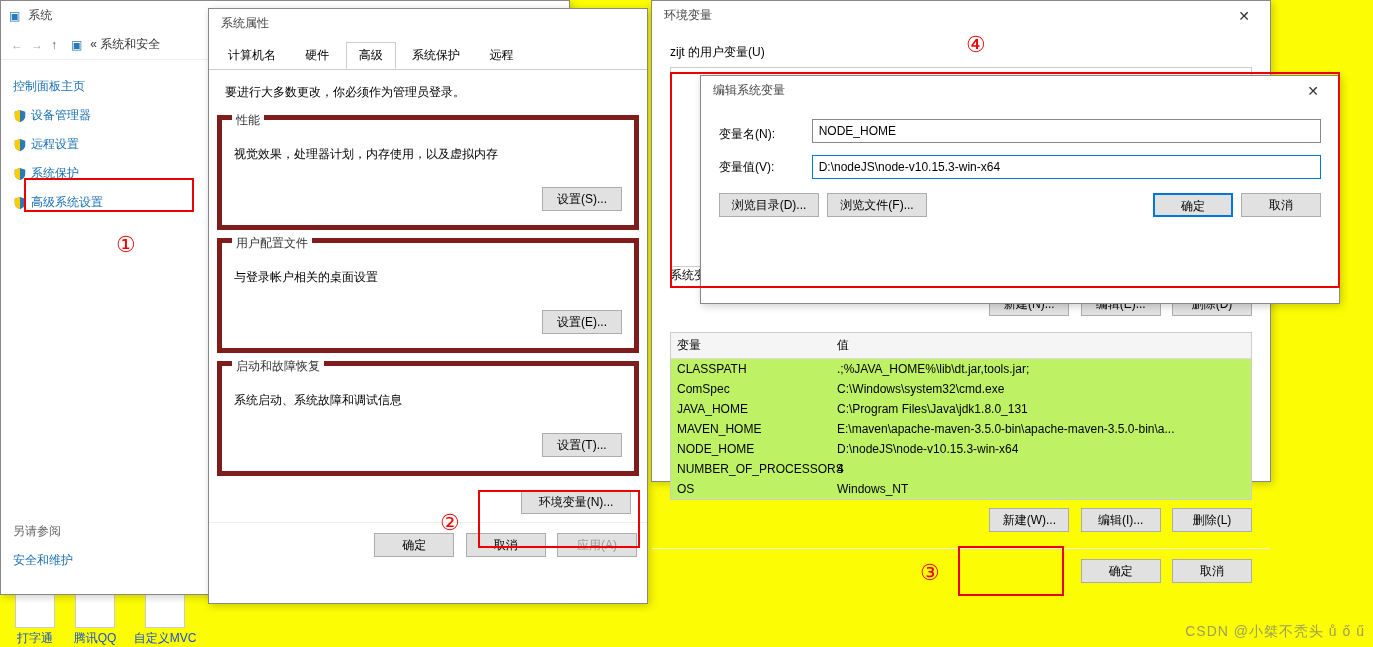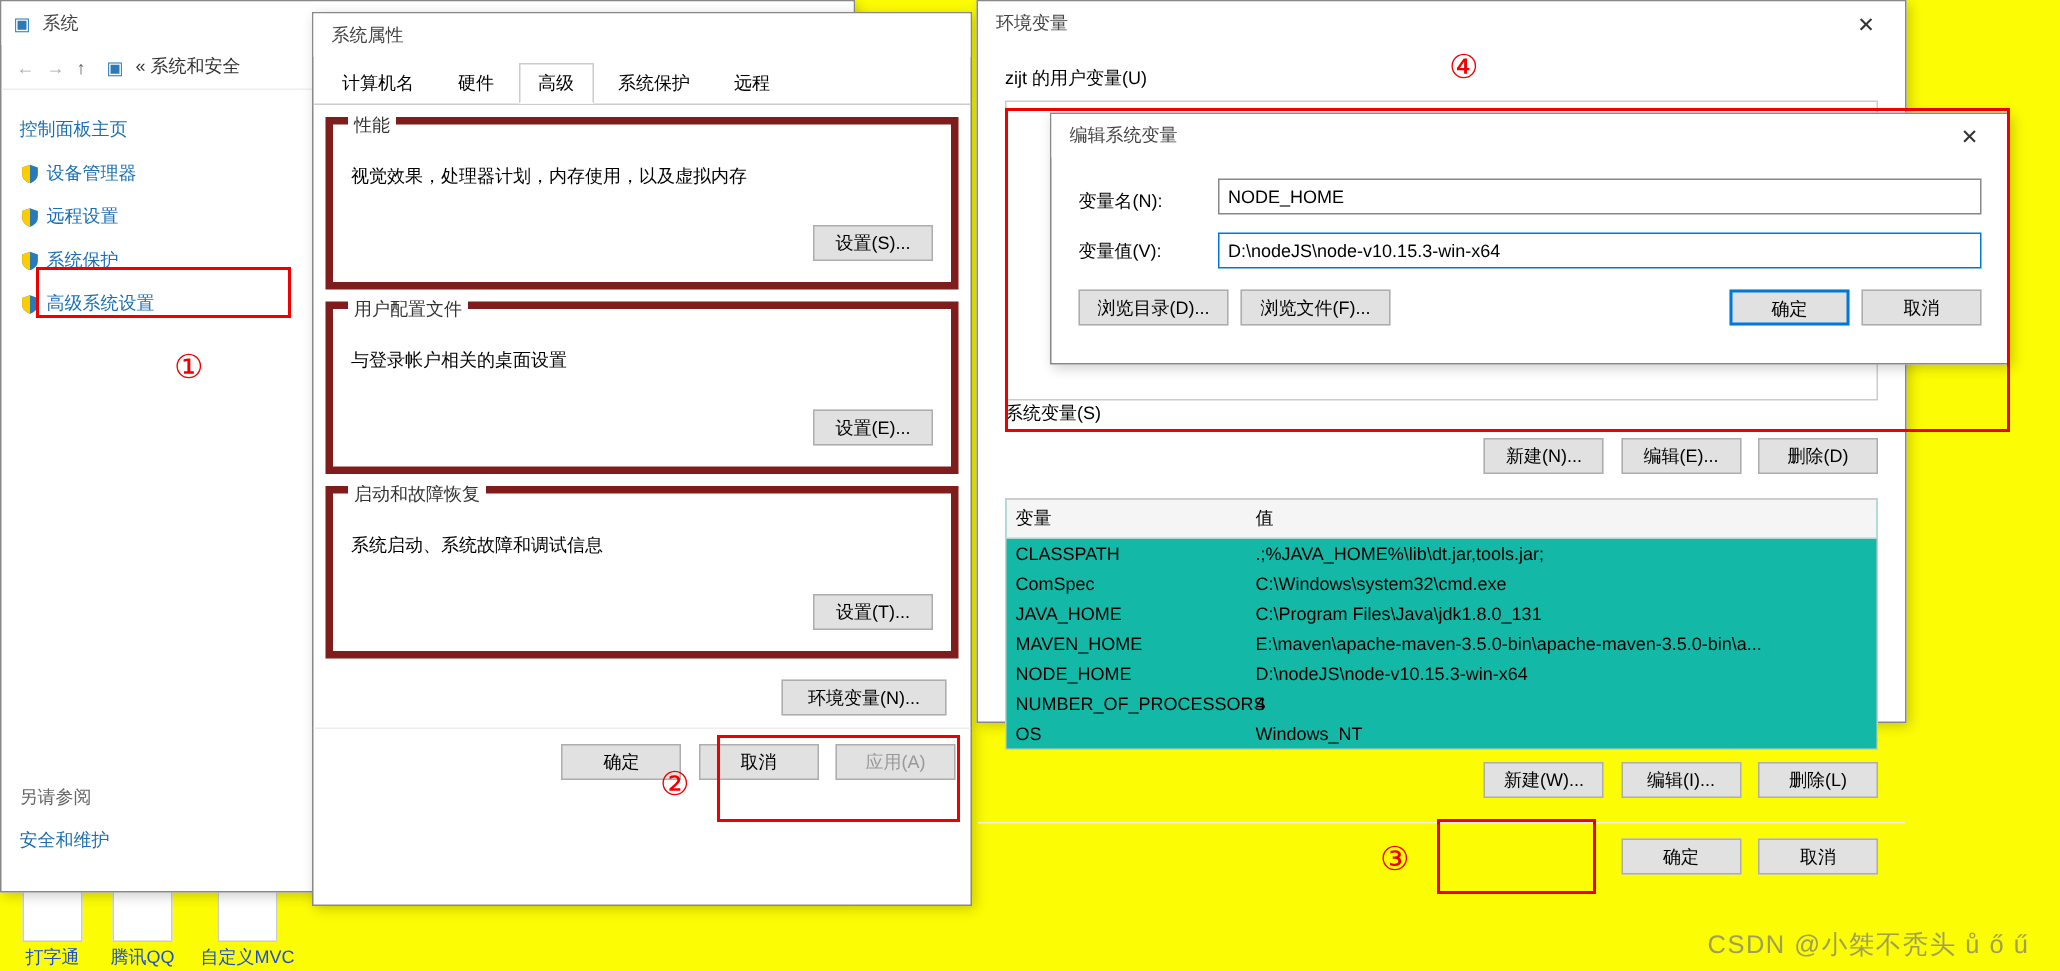--- a/index.html
+++ b/index.html
@@ -12,21 +12,21 @@
 .btn.primary { border: 2px solid #0078d7; }
 .input { border: 1px solid #888; height: 24px; padding: 2px 6px; width: 100%; }
 .input.focus { border: 1px solid #0078d7; }
 .group { border: 5px solid #7f1d1d; margin: 8px 8px; position: relative; padding: 26px 12px 14px 12px; }
 .group-title { position: absolute; top: -8px; left: 10px; background: #fff; padding: 0 4px; color: #333; }
 .shield { display:inline-block; width:14px; height:14px; vertical-align:middle; margin-right:4px; }
 .marker { position: absolute; color: #e00; font-family: serif; font-size: 22px; font-weight: normal; }
 .redbox { position: absolute; border: 2px solid #e00; pointer-events: none; }
 .desktop-icon { position:absolute; text-align:center; width:70px; color:#1d4ed8; }
 .desktop-icon .ic { width:40px; height:40px; margin:0 auto 2px; border:1px solid #ccc; background:#fff; }
-.watermark { position:absolute; right:20px; bottom:6px; color:rgba(120,120,120,.7); font-size:17px; letter-spacing:1px;margin-left:20px; }
+.watermark { position:absolute; right:8px; bottom:6px; color:rgba(120,120,120,.7); font-size:14px; letter-spacing:1px;margin-left:20px; }
 .tab { display:inline-block; padding:4px 12px; border:1px solid transparent; cursor:default; }
 .tab.active { border:1px solid #ccc; border-bottom:1px solid #fff; background:#fff; }
 .tabbar { border-bottom:1px solid #ccc; padding:4px 6px 0 6px; }
 .listhdr { background:#f5f5f5; border-bottom:1px solid #ddd; padding:4px 6px; display:flex; }
 .listrow { padding:3px 6px; display:flex; }
 .col1 { width:160px; }
 .col2 { flex:1; white-space:nowrap; overflow:hidden; text-overflow:ellipsis; }
 .side-link { display:block; padding:6px 12px; color:#1a6fb3; }
 </style>
 </head>
@@ -78,20 +78,21 @@
   <div class="titlebar">
       <span class="title">系统属性</span>
     </div>
   <div class="tabbar">
     <span class="tab">计算机名</span>
     <span class="tab">硬件</span>
     <span class="tab active">高级</span>
     <span class="tab">系统保护</span>
     <span class="tab">远程</span>
   </div>
+  <div style="padding:14px 16px 6px">要进行大多数更改，你必须作为管理员登录。</div>
   <div class="group">
     <span class="group-title">性能</span>
     <div>视觉效果，处理器计划，内存使用，以及虚拟内存</div>
     <div style="text-align:right;margin-top:24px"><span class="btn">设置(S)...</span></div>
   </div>
   <div class="group">
     <span class="group-title">用户配置文件</span>
     <div>与登录帐户相关的桌面设置</div>
     <div style="text-align:right;margin-top:24px"><span class="btn">设置(E)...</span></div>
   </div>
@@ -115,21 +116,21 @@
     </div>
   <div style="padding:14px 18px 0">
     <div>zijt 的用户变量(U)</div>
     <div style="height:200px;border:1px solid #ccc;margin-top:6px;background:#fff"></div>
     <div>系统变量(S)</div>
     <div style="text-align:right;margin:8px 0 16px">
       <span class="btn">新建(N)...</span>
       <span class="btn">编辑(E)...</span>
       <span class="btn">删除(D)</span>
     </div>
-    <div style="border:1px solid #ccc;margin-top:6px;background:#14b8a6">
+    <div style="border:1px solid #ccc;margin-top:6px;background:#bef264">
       <div class="listhdr">
           <span class="col1">变量</span>
           <span class="col2">值</span>
         </div>
       <div class="listrow">
           <span class="col1">CLASSPATH</span>
           <span class="col2">.;%JAVA_HOME%\lib\dt.jar,tools.jar;</span>
         </div>
       <div class="listrow">
           <span class="col1">ComSpec</span>
@@ -161,21 +162,21 @@
       <span class="btn">编辑(I)...</span>
       <span class="btn">删除(L)</span>
     </div>
   </div>
   <div style="text-align:right;padding:10px 18px;border-top:1px solid #eee">
     <span class="btn">确定</span>
     <span class="btn">取消</span>
   </div>
 </div>
 
-<div class="window" style="left:700px;top:75px;width:640px;height:168px;">
+<div class="window" style="left:700px;top:75px;width:640px;height:229px;">
   <div class="titlebar">
       <span class="title">编辑系统变量</span>
       <span class="ctrl">✕</span>
     </div>
   <div style="padding:14px 18px">
     <div style="display:flex;align-items:flex-end;margin-bottom:12px">
       <span style="width:110px">变量名(N):</span>
       <input class="input" value="NODE_HOME" style="">
     </div>
     <div style="display:flex;align-items:center;margin-bottom:14px">

